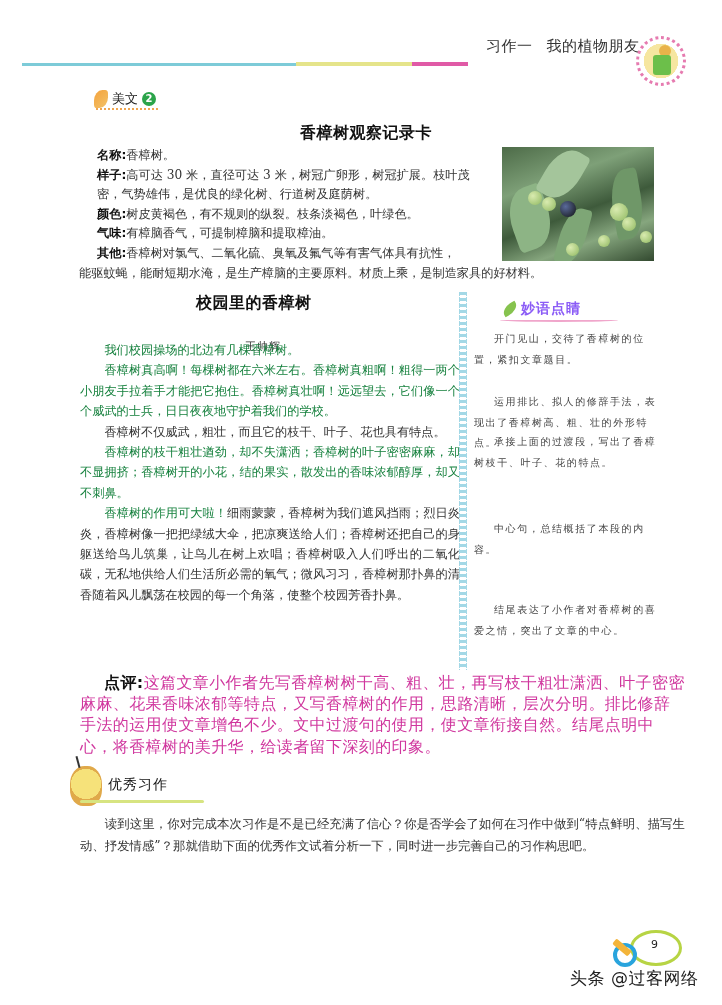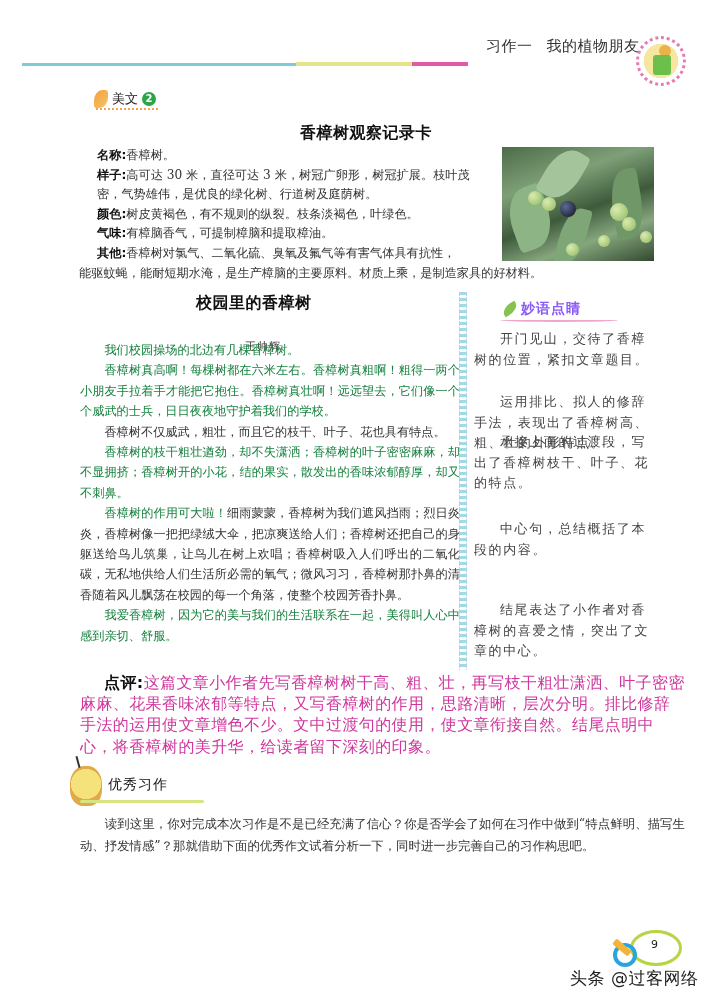--- a/index.html
+++ b/index.html
@@ -48,21 +48,21 @@
   .article .blue { color: #15803d; }
 
   .divider { position: absolute; left: 459px; top: 292px; width: 8px; height: 378px;
       background: repeating-linear-gradient(180deg, #9ad4e4 0 3px, transparent 3px 6px); border-left: 1px dotted #9ad4e4; border-right: 1px dotted #9ad4e4; opacity: 0.9; }
 
   
   .side-head { position: absolute; left: 502px; top: 300px; display: flex; align-items: center; gap: 3px; }
   .side-head .leaf-icon { width: 16px; height: 10px; background: #86c34e; border-radius: 80% 0 80% 0; transform: rotate(-30deg); }
   .side-head .txt { font-family: "DejaVu Sans", sans-serif; font-size: 14px; font-weight: bold; color: #8b5cf6; letter-spacing: 1px; }
   .side-wave { position: absolute; left: 500px; top: 318px; width: 118px; height: 4px; border-bottom: 2px solid #f0a6cb; border-radius: 0 0 50% 50%; }
-  .side { position: absolute; left: 474px; width: 186px; font-size: 13px; line-height: 20.5px; color: #444; letter-spacing: 1.6px; }
+  .side { position: absolute; left: 474px; width: 186px; font-size: 10px; line-height: 20.5px; color: #444; letter-spacing: 1.6px; }
   .side p { text-indent: 2em; }
 
   
   .comment { position: absolute; left: 80px; top: 672px; width: 605px; font-size: 16px; line-height: 21.2px; color: #d0379e; letter-spacing: 0.4px; }
   .comment .lbl { font-family: "DejaVu Sans", sans-serif; font-weight: bold; color: #111; }
   .comment p { text-indent: 1.5em; }
 
   
   .ex-head { position: absolute; left: 70px; top: 762px; }
   .ex-mascot { position: absolute; left: 0; top: 4px; width: 32px; height: 40px; background: radial-gradient(circle at 50% 45%, #f6e27a 0 55%, #e0a94a 56% 100%); border-radius: 45% 45% 40% 40%; }
@@ -128,21 +128,20 @@
 </div>
 
 <div class="art-title">校园里的香樟树</div>
 <div class="art-author">王帅辉</div>
 <div class="article">
   <p class="blue">我们校园操场的北边有几棵香樟树。</p>
   <p class="blue">香樟树真高啊！每棵树都在六米左右。香樟树真粗啊！粗得一两个小朋友手拉着手才能把它抱住。香樟树真壮啊！远远望去，它们像一个个威武的士兵，日日夜夜地守护着我们的学校。</p>
   <p>香樟树不仅威武，粗壮，而且它的枝干、叶子、花也具有特点。</p>
   <p class="blue">香樟树的枝干粗壮遒劲，却不失潇洒；香樟树的叶子密密麻麻，却不显拥挤；香樟树开的小花，结的果实，散发出的香味浓郁醇厚，却又不刺鼻。</p>
   <p><span class="blue">香樟树的作用可大啦！</span><span>细雨蒙蒙，香樟树为我们遮风挡雨；烈日炎炎，香樟树像一把把绿绒大伞，把凉爽送给人们；香樟树还把自己的身躯送给鸟儿筑巢，让鸟儿在树上欢唱；香樟树吸入人们呼出的二氧化碳，无私地供给人们生活所必需的氧气；微风习习，香樟树那扑鼻的清香随着风儿飘荡在校园的每一个角落，使整个校园芳香扑鼻。</span></p>
-  <p class="blue">我爱香樟树，因为它的美与我们的生活联系在一起，美得叫人心中感到亲切、舒服。</p>
 </div>
 
 <div class="divider"></div>
 
 <div class="side-head">
   <span class="leaf-icon"></span>
   <span class="txt">妙语点睛</span>
 </div>
 <div class="side-wave"></div>
 <div class="side" style="top:329px;">

